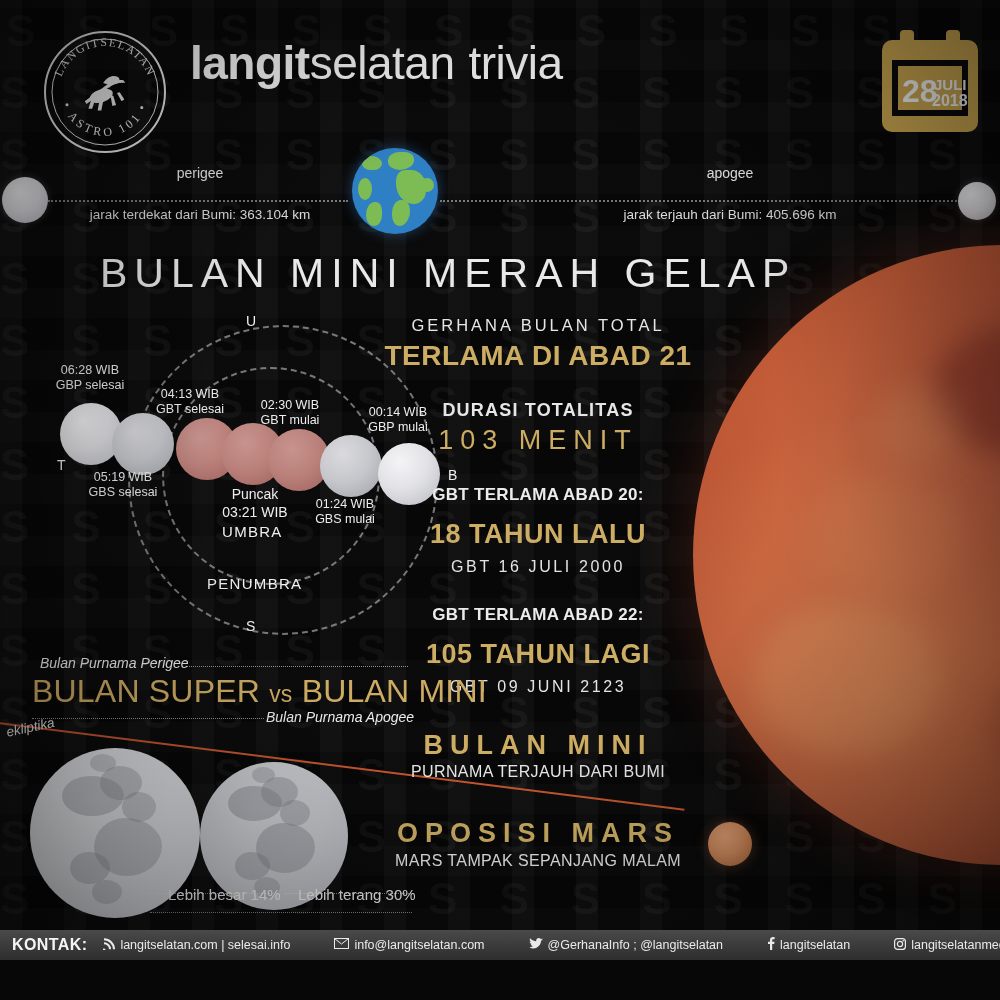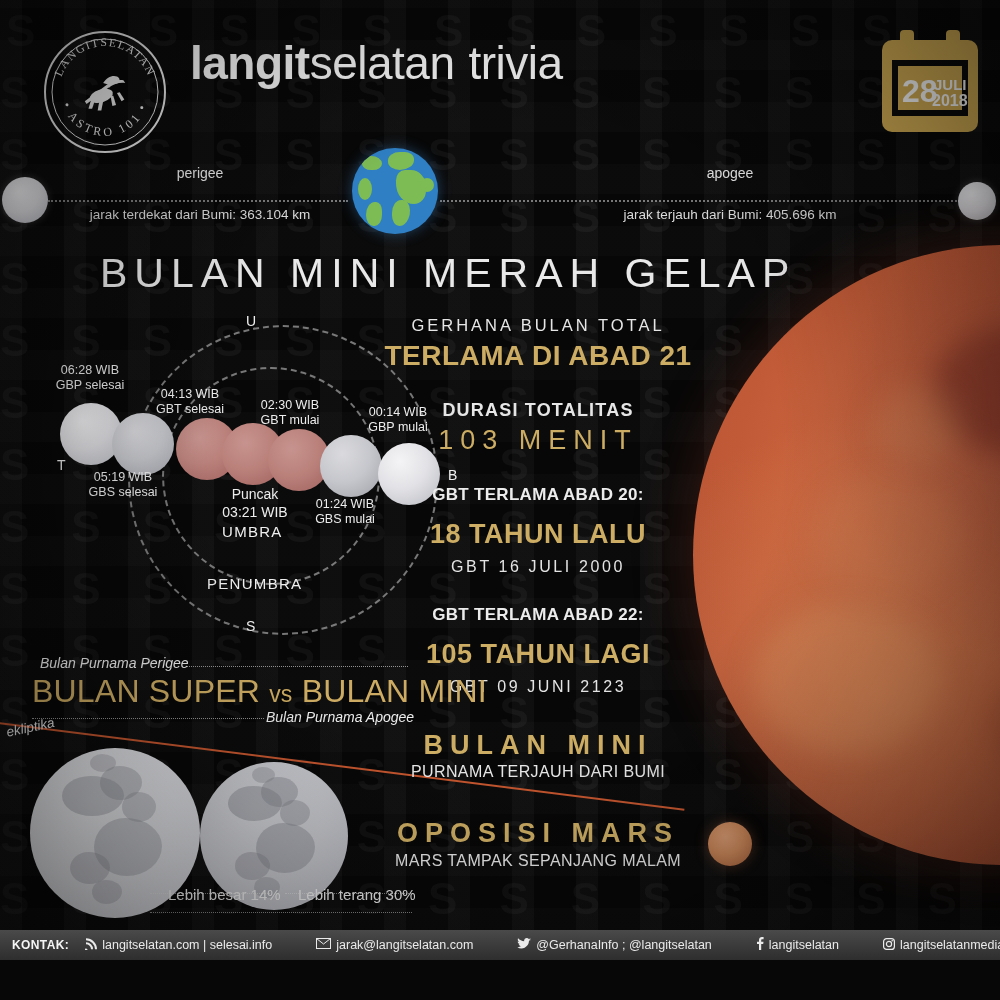--- a/index.html
+++ b/index.html
@@ -194,21 +194,21 @@
     box-shadow:0 0 14px rgba(190,110,70,.35);
   }
 
   
   #footer{
     position:absolute; left:0; top:930px; width:1000px; height:30px;
     background:linear-gradient(180deg,#4a4a4a 0%, #3a3a3a 55%, #2e2e2e 100%);
     display:flex; align-items:center;
   }
   #footer-kontak{
-    color:#f5f5f5; font-size:12px; font-weight:bold; letter-spacing:.4px;
+    color:#f5f5f5; font-size:16px; font-weight:bold; letter-spacing:.4px;
     padding-left:12px; padding-right:16px; white-space:nowrap;
   }
   .f-item{
     display:flex; align-items:center; gap:5px; color:#eaeaea;
     font-size:12.5px; white-space:nowrap; padding-right:22px;
   }
   .f-item svg{ flex:none; }
   #footer-strip-dark{
     position:absolute; left:0; top:960px; width:1000px; height:40px; background:#070707;
   }
@@ -459,21 +459,21 @@
     <span>langitselatan.com | selesai.info</span>
   </div>
 
   <div class="f-item" style="padding-left:22px;">
     <span>
       <svg width="15" height="11" viewBox="0 0 15 11">
           <rect x="0.5" y="0.5" width="14" height="10" fill="none" stroke="#eaeaea"></rect>
           <path d="M0.5,0.5 L7.5,6 L14.5,0.5" fill="none" stroke="#eaeaea"></path>
         </svg>
     </span>
-    <span>jarak@langitselatan.com</span>
+    <span>info@langitselatan.com</span>
   </div>
 
   <div class="f-item" style="padding-left:22px;">
     <span>
       <svg width="14" height="12" viewBox="0 0 14 12">
           <path d="M14,1.4c-0.5,0.2-1,0.4-1.6,0.5c0.6-0.4,1-0.9,1.2-1.6c-0.5,0.3-1.1,0.6-1.8,0.7C11.3,0.4,10.6,0,9.8,0C8.3,0,7.1,1.2,7.1,2.7c0,0.2,0,0.4,0.1,0.6C4.9,3.2,2.6,2,1.1,0.3C0.9,0.7,0.8,1.1,0.8,1.6c0,0.9,0.5,1.7,1.2,2.2C1.5,3.8,1.1,3.7,0.7,3.5v0c0,1.3,0.9,2.4,2.2,2.6C2.6,6.2,2.4,6.2,2.2,6.2c-0.2,0-0.3,0-0.5,0c0.3,1.1,1.3,1.8,2.5,1.9c-0.9,0.7-2.1,1.1-3.3,1.1c-0.2,0-0.4,0-0.6,0c1.2,0.8,2.6,1.2,4.1,1.2c4.9,0,7.6-4.1,7.6-7.6c0-0.1,0-0.2,0-0.3C13.1,2.4,13.6,1.9,14,1.4z" fill="#eaeaea"></path>
         </svg>
     </span>
     <span>@GerhanaInfo ; @langitselatan</span>
   </div>

